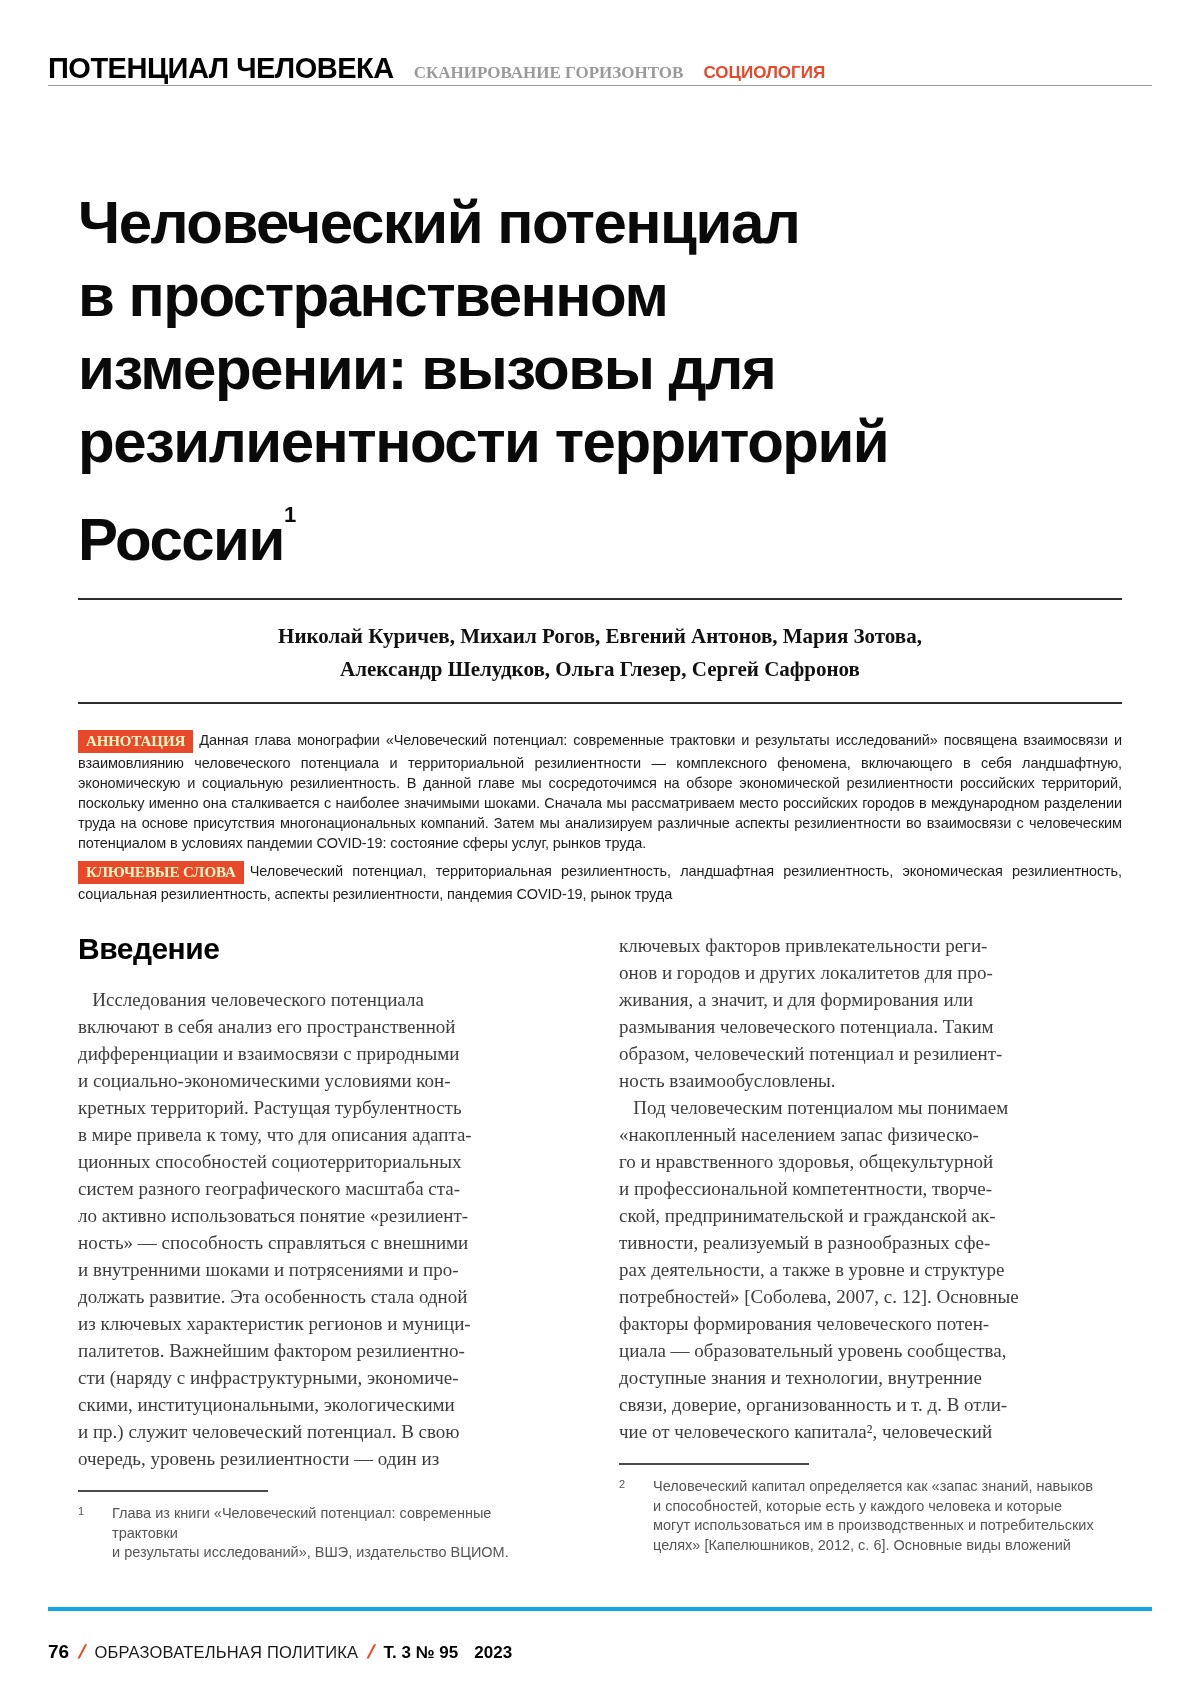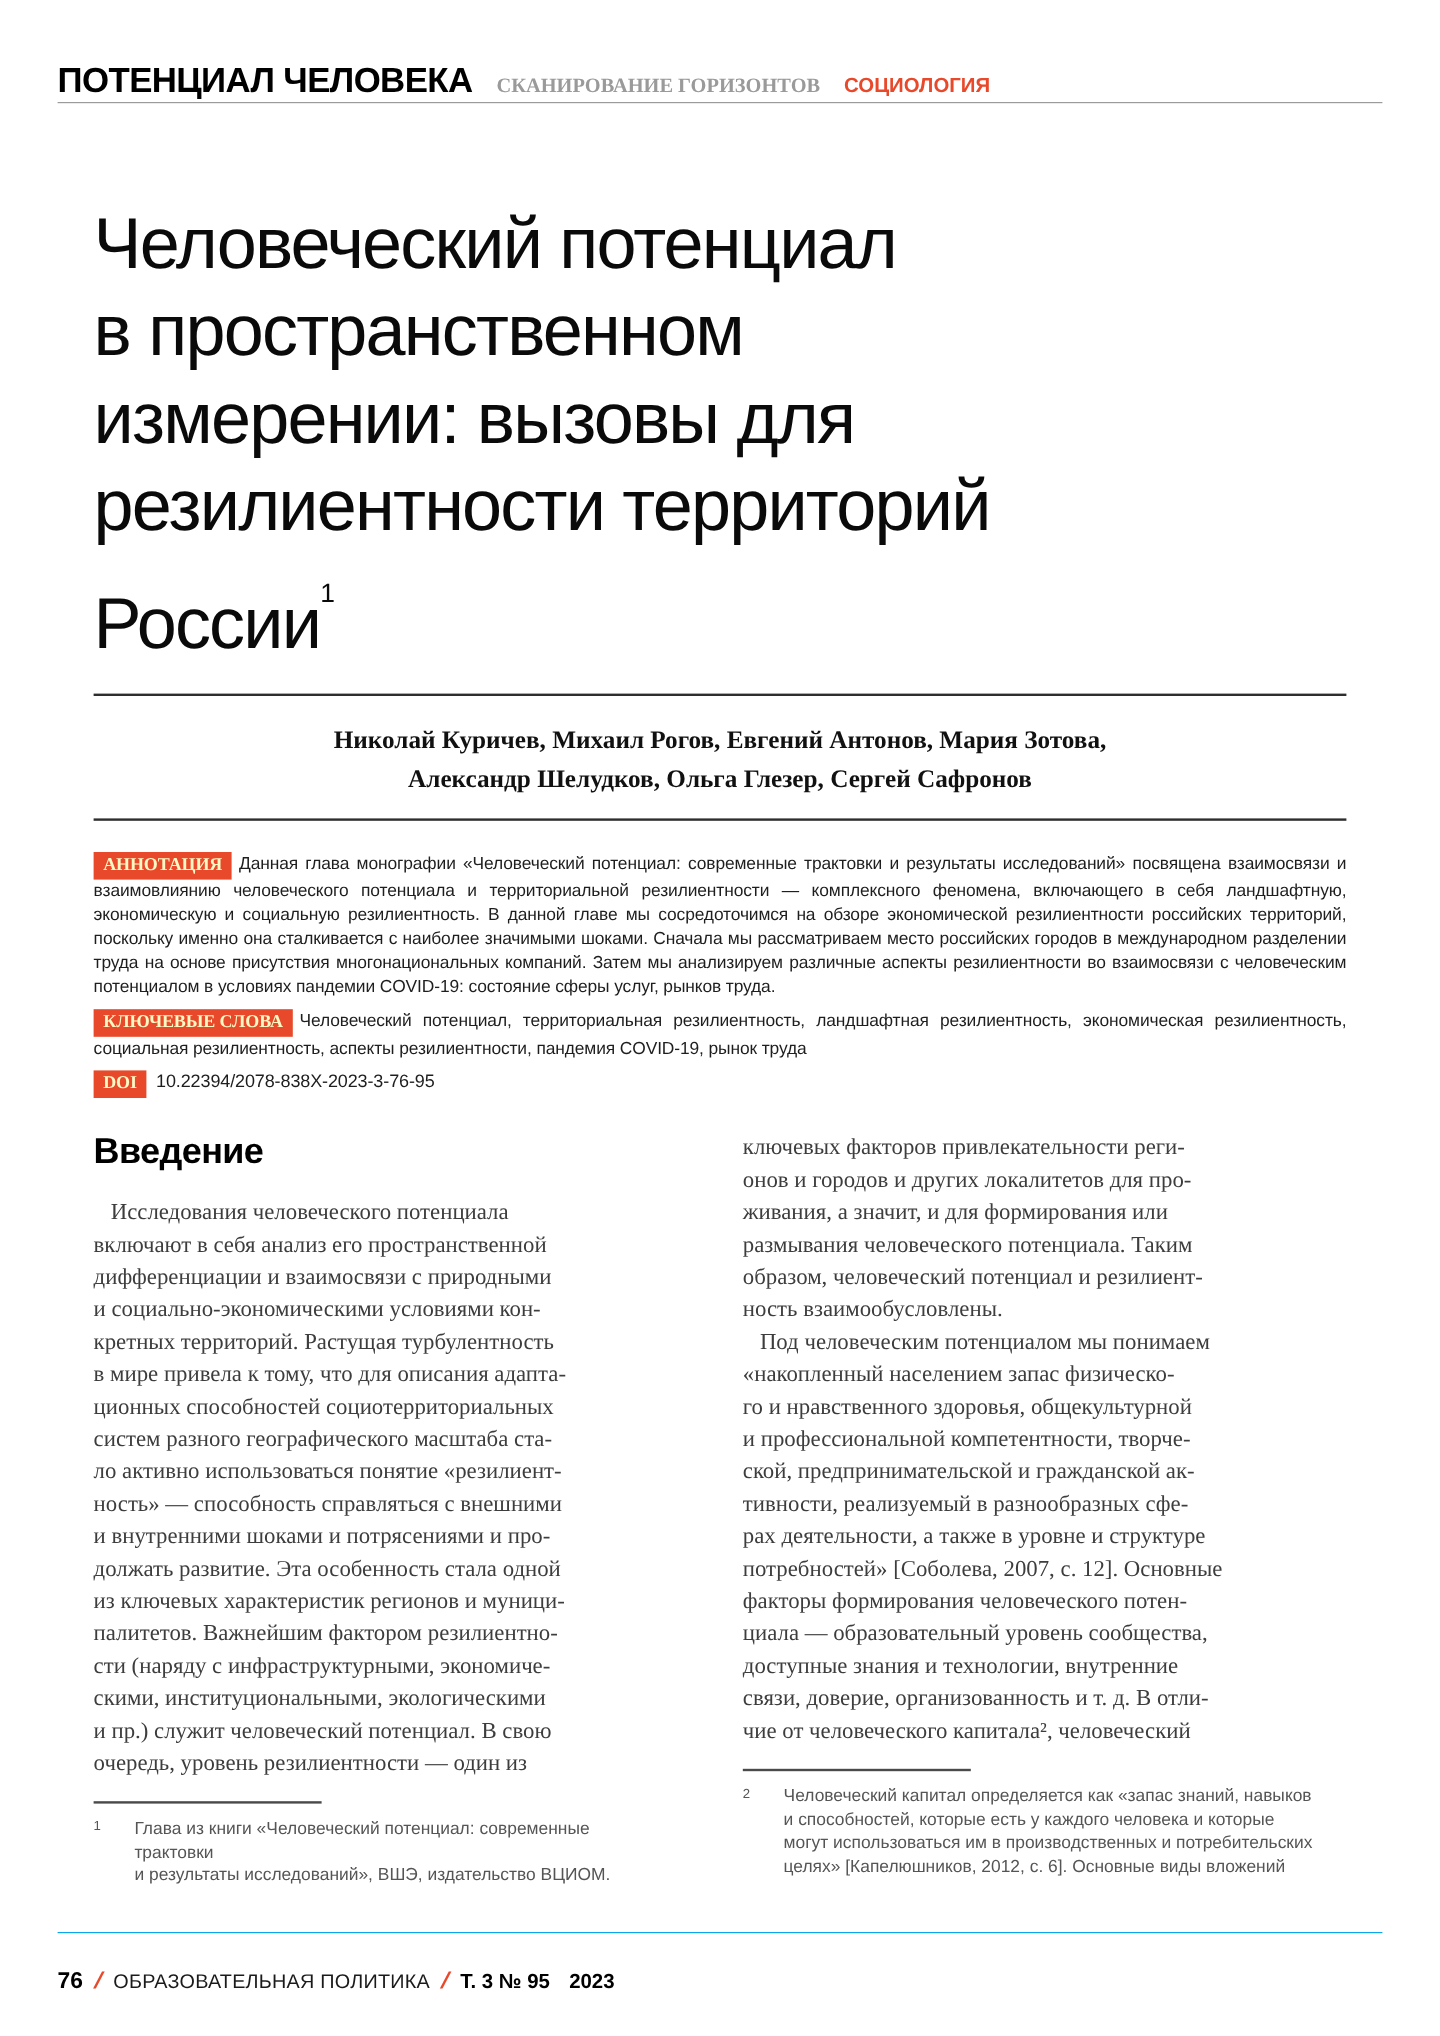--- a/index.html
+++ b/index.html
@@ -28,22 +28,22 @@
     font-size:17px; font-weight:bold; color:#9a9a9a;
     font-stretch:condensed; letter-spacing:0;font-family:Liberation Serif, serif;
   }
   .mast-rubric{
     font-size:17px; font-weight:bold; color:var(--accent);
     font-stretch:condensed;
   }
   
   .content{ margin:0 78px; }
   h1.article-title{
-    margin-top:80px;
-    font-size:60px; line-height:73px; font-weight:normal;
+    margin-top:100px;
+    font-size:60px; line-height:73px; font-weight:bold;
     letter-spacing:-1.5px; color:#0a0a0a;
     font-stretch:condensed;
   }
   h1 .title-lines{ white-space:pre-line; }
   h1 sup{ font-size:22px; vertical-align:38px; letter-spacing:0; }
   .rule-dark{ border:none; border-top:2px solid #2e2e2e; margin-top:22px; }
   .authors{
     margin-top:20px; text-align:center;
     font-family:"Liberation Serif", serif;
     font-weight:bold; font-size:21px; line-height:33px; color:#111;
@@ -82,21 +82,21 @@
   
   .footnote{ margin-top:18px; }
   .fn-rule{ border:none; border-top:2px solid #4a4a4a; width:190px; margin:0 0 12px 0; }
   .fn-row{ display:flex; font-family:"Liberation Sans", sans-serif; }
   .fn-ref{ width:34px; flex:0 0 34px; font-size:11px; color:#555; padding-top:1px; }
   .fn-text{ flex:1; font-size:14.5px; line-height:19.5px; color:#555;
             white-space:pre-line; }
   
   .page-footer{
     position:absolute; left:48px; right:48px; bottom:34px;
-    border-top:1px solid #0ea5e9;
+    border-top:4px solid #0ea5e9;
     padding-top:30px;
     display:flex; align-items:baseline; gap:10px;
     font-stretch:condensed;
   }
   .pf-page{ font-size:19px; font-weight:bold; color:#000; }
   .pf-sep{ color:var(--accent); font-weight:bold; font-size:19px;
            font-style:italic; transform:skewX(-8deg); }
   .pf-journal{ font-size:16.5px; color:#1a1a1a; letter-spacing:0.2px; }
   .pf-issue{ font-size:17px; font-weight:bold; color:#000; }
   .pf-year{ font-size:17px; font-weight:bold; color:#000; margin-left:6px; }
@@ -126,21 +126,20 @@
       <div>Николай Куричев, Михаил Рогов, Евгений Антонов, Мария Зотова,</div>
       <div>Александр Шелудков, Ольга Глезер, Сергей Сафронов</div>
     </div>
 
     <hr class="rule-dark2">
 
     <p class="meta"><span class="badge">АННОТАЦИЯ</span><span>Данная глава монографии «Человеческий потенциал: современные трактовки и результаты исследований» посвящена взаимосвязи и взаимовлиянию человеческого потенциала и территориальной резилиентности — комплексного феномена, включающего в себя ландшафтную, экономическую и социальную резилиентность. В данной главе мы сосредоточимся на обзоре экономической резилиентности российских территорий, поскольку именно она сталкивается с наиболее значимыми шоками. Сначала мы рассматриваем место российских городов в международном разделении труда на основе присутствия многонациональных компаний. Затем мы анализируем различные аспекты резилиентности во взаимосвязи с человеческим потенциалом в условиях пандемии COVID-19: состояние сферы услуг, рынков труда.</span></p>
 
     <p class="meta"><span class="badge">КЛЮЧЕВЫЕ СЛОВА</span><span>Человеческий потенциал, территориальная резилиентность, ландшафтная резилиентность, экономическая резилиентность, социальная резилиентность, аспекты резилиентности, пандемия COVID-19, рынок труда</span></p>
 
-    <p class="meta doi-row"><span class="badge">DOI</span><span>10.22394/2078-838X-2023-3-76-95</span></p>
 
     <div class="columns">
 
       <div class="col">
         <h2 class="section-heading">Введение</h2>
         <div class="body-text">   Исследования человеческого потенциала
 включают в себя анализ его пространственной
 дифференциации и взаимосвязи с природными
 и социально-экономическими условиями кон-
 кретных территорий. Растущая турбулентность

